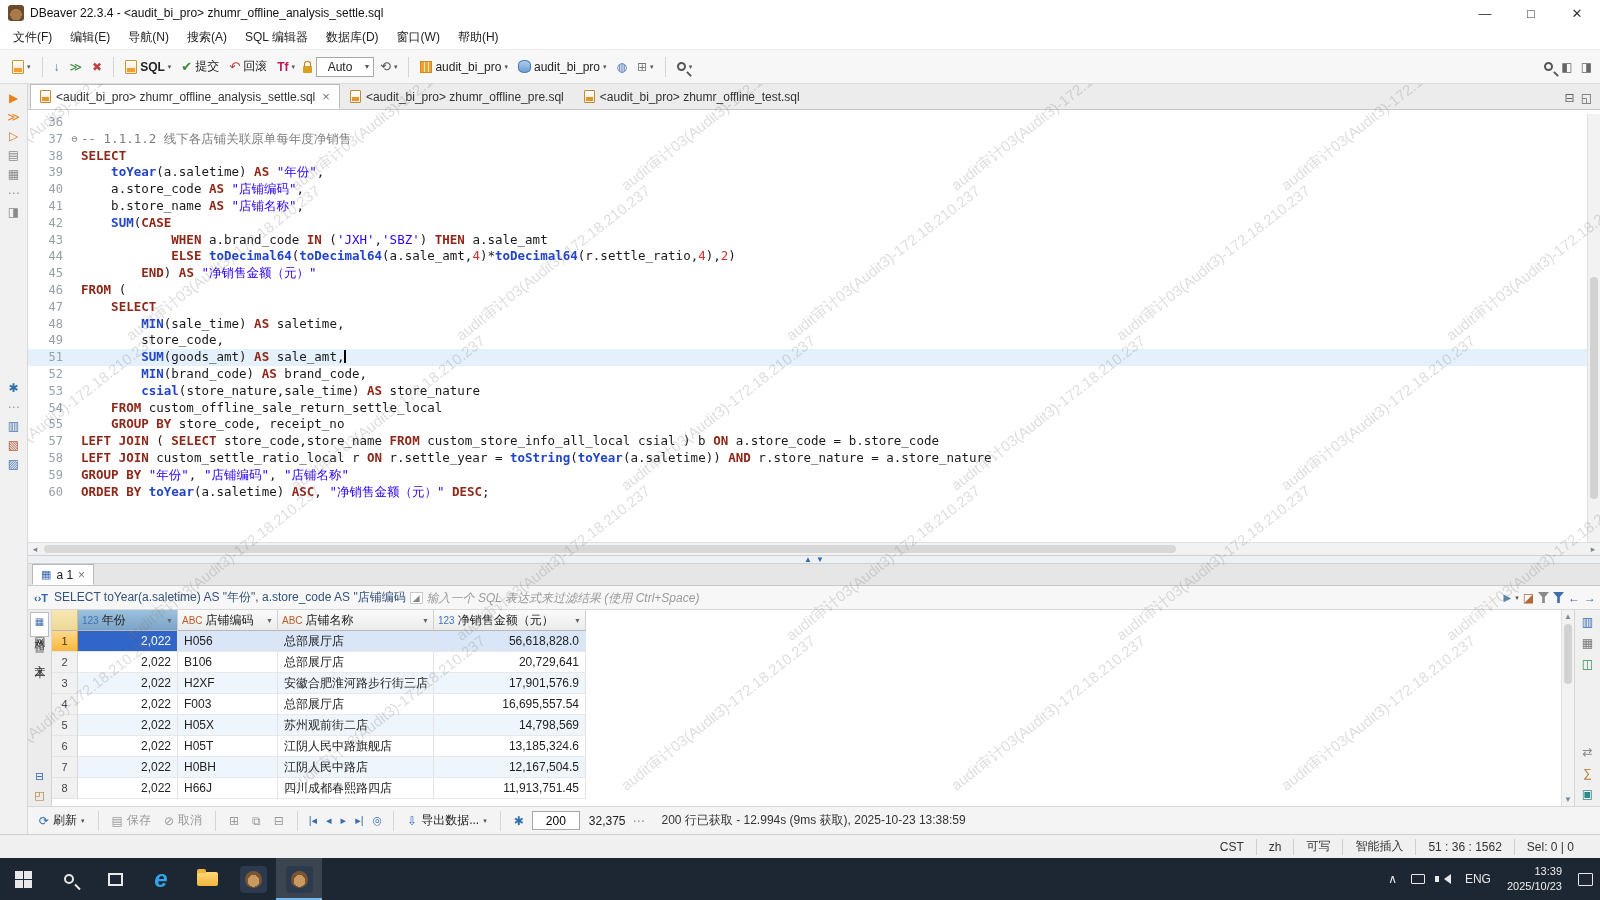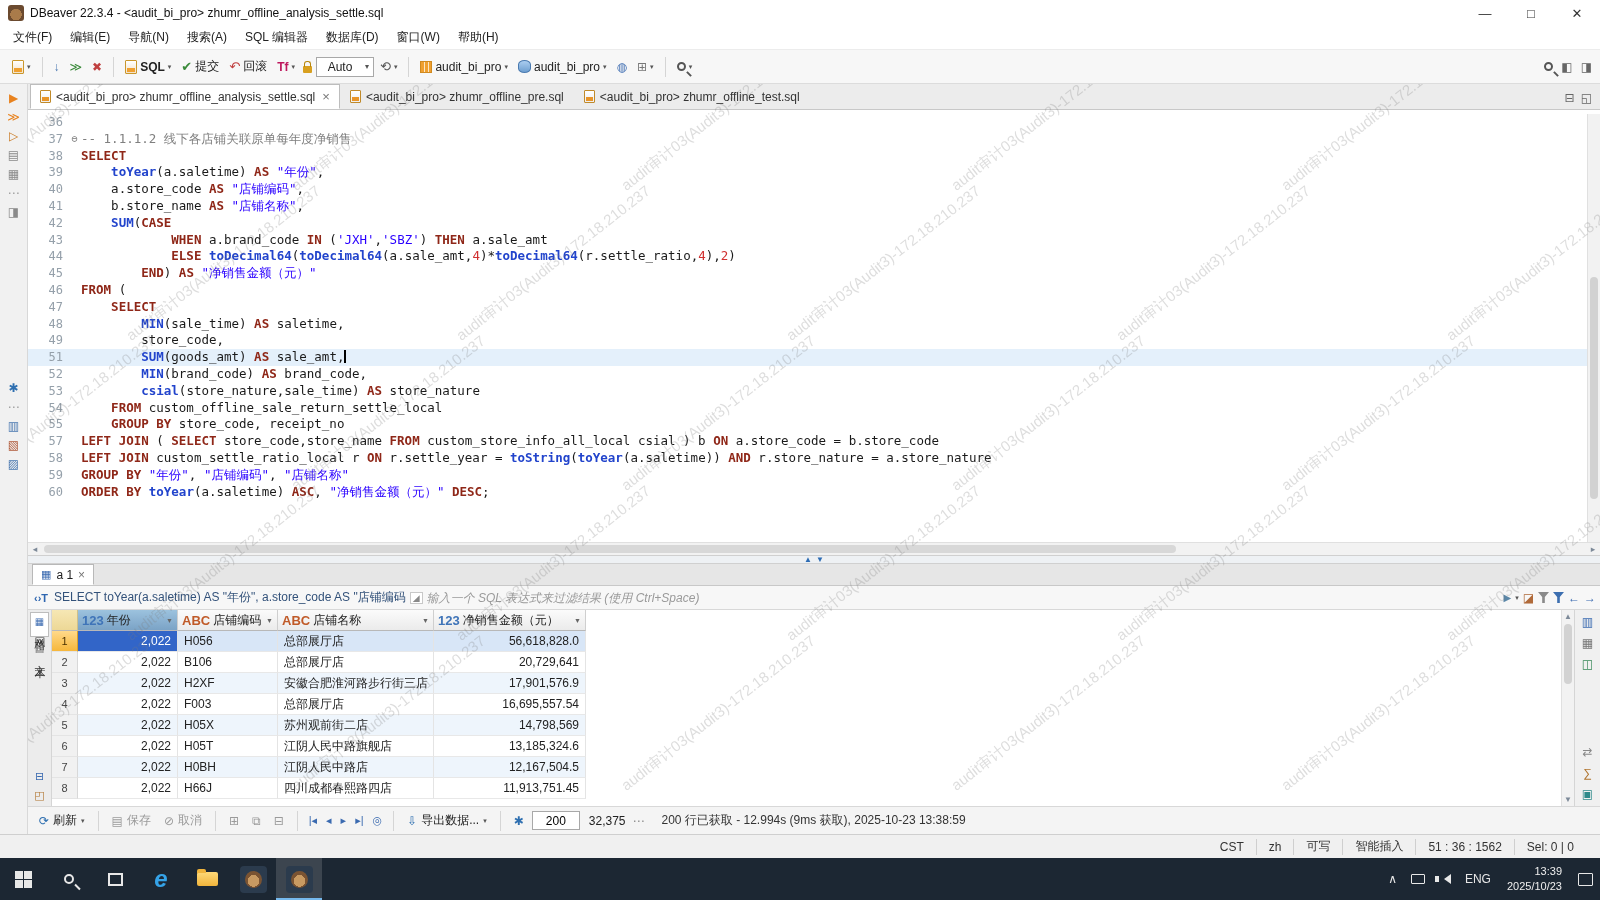--- a/index.html
+++ b/index.html
@@ -105,21 +105,21 @@
   .vtab { display:flex; flex-direction:column; align-items:center; padding:3px 1px; gap:2px; border:1px solid transparent; }
   .vtab.active { background:#fff; border-color:#bdbdbd; }
   .vtab .vicon { font-size:10px; color:#3a6ab0; }
   .vtab .vlabel { writing-mode:vertical-rl; font-size:11px; letter-spacing:2px; color:#333; }
   .res-left .bottom { margin-top:auto; margin-bottom:4px; display:flex; flex-direction:column; gap:6px; align-items:center; }
   .grid-wrap { flex:1; position:relative; overflow:hidden; background:#fff; }
   .grid-header { display:flex; height:21px; }
   .gcorner { width:26px; height:21px; background:linear-gradient(#f6e7b4,#edd896); border-right:1px solid #cfc089; border-bottom:1px solid #b8b8b8; flex:none; }
   .gh { display:flex; align-items:center; gap:3px; padding:0 4px; height:21px; background:linear-gradient(#fbfbfb,#ebebeb); border-right:1px solid #cfcfcf; border-bottom:1px solid #b8b8b8; font-size:12px; flex:none; }
   .gh.selhdr { background:linear-gradient(#9cc2de,#7ba3c6); }
-  .badge { font-size:13px; font-weight:bold; flex:none; }
+  .badge { font-size:10px; font-weight:normal; flex:none; }
   .bnum { color:#3f74b8; }
   .btxt { color:#c05a28; }
   .hname { flex:1; overflow:hidden; white-space:nowrap; }
   .hfilter { font-size:7px; color:#666; flex:none; }
   .gr { display:flex; height:21px; }
   .gn { width:26px; background:#f1f1f1; border-right:1px solid #d8d8d8; border-bottom:1px solid #e4e4e4; text-align:center; font-size:11px; color:#444; line-height:20px; flex:none; }
   .gc { padding:0 6px; line-height:20px; border-right:1px solid #e4e4e4; border-bottom:1px solid #e8e8e8; font-size:12px; white-space:nowrap; overflow:hidden; flex:none; }
   .gc.num { text-align:right; }
   .c1 { width:100px; } .c2 { width:100px; } .c3 { width:156px; } .c4 { width:152px; }
   .gr.stripe .gc { background:#eef5fc; }

